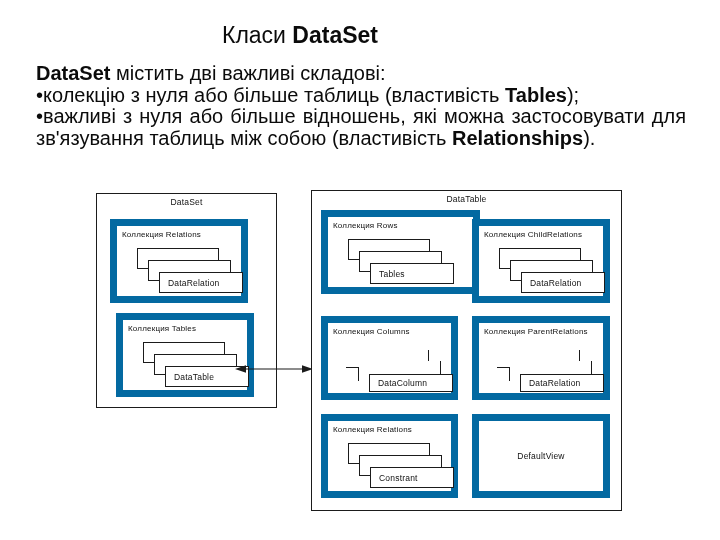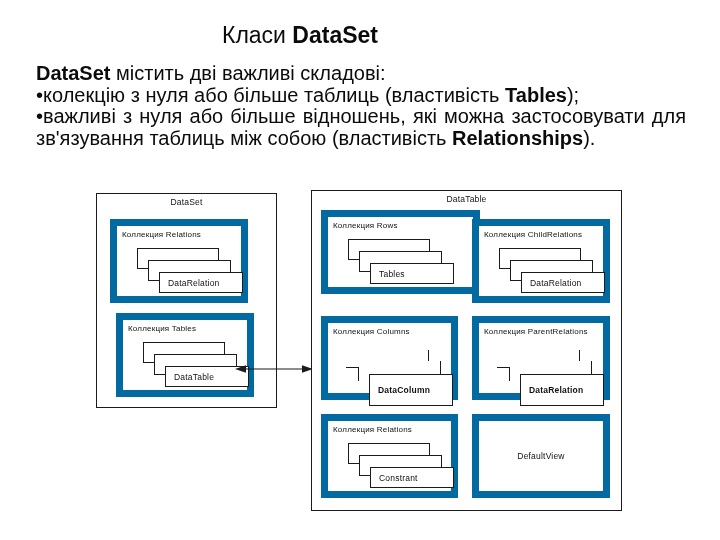--- a/index.html
+++ b/index.html
@@ -16,21 +16,21 @@
   
   .obox{position:absolute;border:1px solid #1b1b1b;background:#fff;box-sizing:border-box;}
   .otitle{position:absolute;top:3px;left:0;width:100%;text-align:center;font-size:8.5px;
           letter-spacing:.2px;color:#111;}
   .cbox{position:absolute;width:138px;height:84px;border:7px solid #0369a1;background:#fff;box-sizing:border-box;}
   .clabel{position:absolute;left:5px;top:4px;font-size:8px;letter-spacing:.2px;color:#111;white-space:nowrap;}
   .sr{position:absolute;border:1px solid #1b1b1b;background:#fff;box-sizing:border-box;}
   .r1{left:20px;top:22px;width:82px;height:21px;}
   .r2{left:31px;top:34px;width:83px;height:21px;}
   .r3{left:42px;top:46px;width:84px;height:21px;display:flex;align-items:center;}
-  .rfront-partial{left:41px;top:51px;width:84px;height:32px;display:flex;align-items:center;font-weight:bold;}
+  .rfront-partial{left:41px;top:51px;width:84px;height:18px;display:flex;align-items:center;}
   .slabel{font-size:8.5px;padding-left:8px;letter-spacing:.2px;color:#111;white-space:nowrap;}
   .frag{position:absolute;background:#1b1b1b;}
   .fragA{left:18px;top:44px;width:13px;height:1px;}
   .fragB{left:30px;top:44px;width:1px;height:14px;}
   .fragC{left:100px;top:27px;width:1px;height:11px;}
   .fragD{left:112px;top:38px;width:1px;height:13px;}
   .plaincell{display:flex;align-items:center;justify-content:center;}
   .plaincell .slabel{padding-left:0;}
   .arrow{position:absolute;}
 </style>

